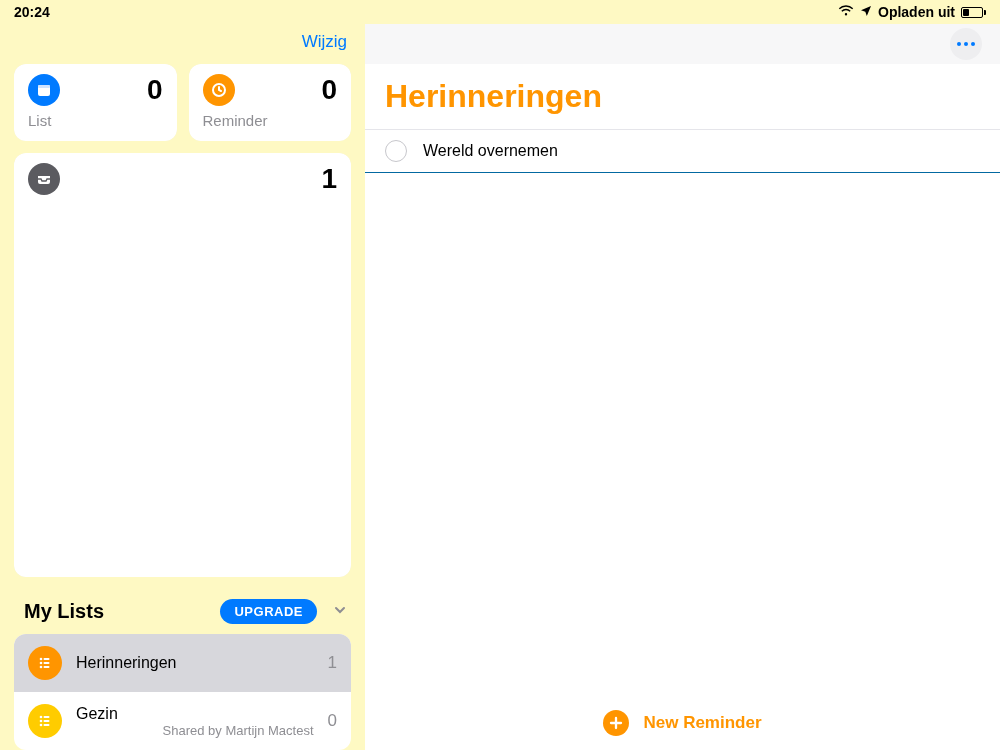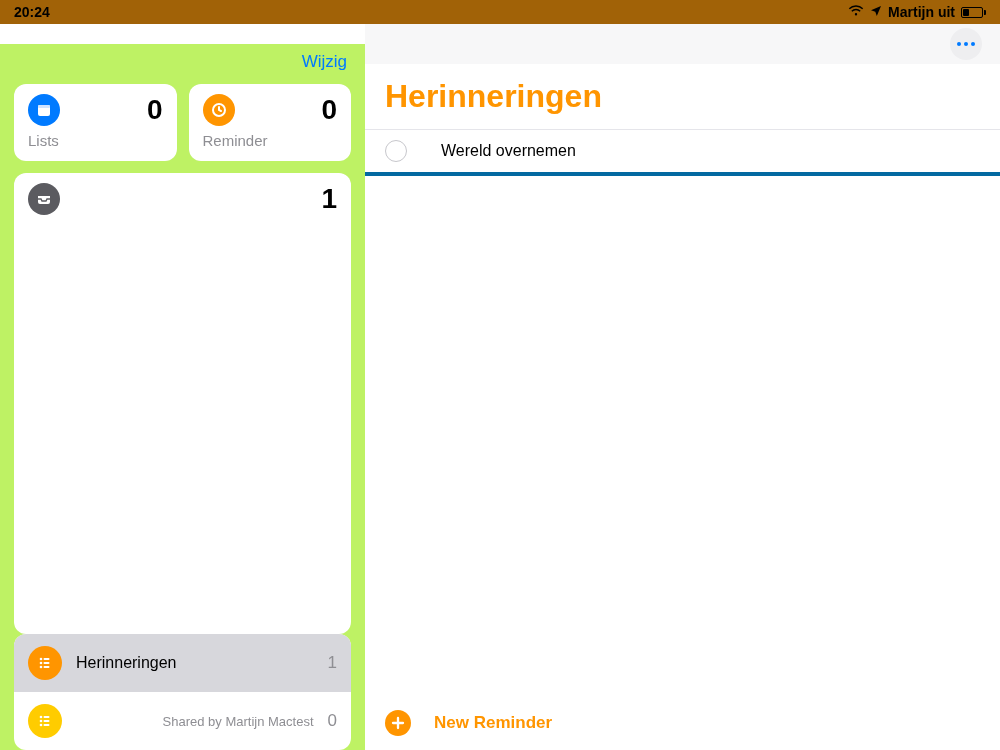--- a/index.html
+++ b/index.html
@@ -1,24 +1,24 @@
 <!DOCTYPE html>
 <html><head>
 <meta charset="utf-8">
 <style>
   * { margin: 0; padding: 0; box-sizing: border-box; font-family: -apple-system, BlinkMacSystemFont, "Helvetica Neue", sans-serif; }
   body { width: 1000px; height: 750px; display: flex; flex-direction: column; background: #fff; overflow: hidden; }
 
-  .status-bar { height: 24px; display: flex; justify-content: space-between; align-items: center; padding: 0 14px; font-size: 14px; font-weight: 600; background: #a16207; }
+  .status-bar { height: 24px; display: flex; justify-content: space-between; align-items: center; padding: 0 14px; font-size: 14px; font-weight: 600; background: #fef9c3; }
   .status-right { display: flex; align-items: center; gap: 6px; }
 
   .app { flex: 1; display: flex; }
 
   
-  .sidebar { width: 365px; background: #bef264; display: flex; flex-direction: column; margin-top: 20px; }
+  .sidebar { width: 365px; background: #fef9c3; display: flex; flex-direction: column; }
   .sidebar-header { height: 40px; display: flex; justify-content: flex-end; align-items: center; padding: 0 18px 4px 18px; }
   .edit-link { color: #007aff; font-size: 17px; }
 
   .cards-row { display: flex; gap: 12px; padding: 0 14px; }
   .card { background: #fff; border-radius: 12px; padding: 10px 14px 12px 14px; flex: 1; box-shadow: 0 0 0.5px rgba(0,0,0,0.05); }
   .card-top { display: flex; justify-content: space-between; align-items: center; }
   .card-count { font-size: 28px; font-weight: 700; color: #000; }
   .card-label { font-size: 15px; color: #8e8e93; font-weight: 500; margin-top: 6px; }
 
   .card-wide { margin: 12px 14px 0 14px; }
@@ -47,25 +47,25 @@
 
   
   .main { flex: 1; background: #fff; display: flex; flex-direction: column; position: relative; }
   .main-header-band { height: 40px; background: #f7f7f8; display: flex; justify-content: flex-end; align-items: center; padding-right: 18px; }
   .more-btn { width: 32px; height: 32px; border-radius: 50%; background: #eeeef0; display: flex; align-items: center; justify-content: center; }
   .dots { display: flex; gap: 3px; }
   .dot { width: 4px; height: 4px; border-radius: 50%; background: #007aff; }
 
   .list-heading { font-size: 32px; font-weight: 700; color: #ff9500; padding: 14px 20px 14px 20px; }
 
-  .reminder-row { display: flex; align-items: center; gap: 34px; padding: 10px 0 10px 20px; border-top: 1px solid #e5e5ea; border-bottom: 4px solid #0369a1; margin-left: 0; }
+  .reminder-row { display: flex; align-items: center; gap: 16px; padding: 10px 0 10px 20px; border-top: 1px solid #e5e5ea; border-bottom: 1px solid #0369a1; margin-left: 0; }
   .reminder-circle { width: 22px; height: 22px; border-radius: 50%; border: 1.5px solid #c7c7cc; flex-shrink: 0; }
   .reminder-text { font-size: 16px; color: #000; }
 
-  .main-footer { position: absolute; bottom: 0; left: 0; right: 0; display: flex; align-items: center; gap: 23px; padding: 14px 20px; }
+  .main-footer { position: absolute; bottom: 0; left: 0; right: 0; display: flex; align-items: center; gap: 14px; padding: 14px 20px; justify-content: center; }
   .plus-circle { width: 26px; height: 26px; border-radius: 50%; background: #ff9500; display: flex; align-items: center; justify-content: center; color: #fff; font-size: 18px; font-weight: 700; }
   .new-reminder { color: #ff9500; font-size: 17px; font-weight: 600; }
 
   .battery { display: inline-flex; align-items: center; }
   .battery-body { width: 22px; height: 11px; border: 1px solid #000; border-radius: 2px; position: relative; }
   .battery-fill { position: absolute; left: 1px; top: 1px; bottom: 1px; width: 30%; background: #000; border-radius: 1px; }
   .battery-tip { width: 2px; height: 5px; background: #000; margin-left: 1px; border-radius: 0 1px 1px 0; }
 </style>
 </head>
 <body>
@@ -76,21 +76,21 @@
     <span>
       <svg width="16" height="12" viewBox="0 0 16 12">
           <path d="M8 10.5a1.2 1.2 0 100-2.4 1.2 1.2 0 000 2.4zM4.3 6.7a5.3 5.3 0 017.4 0l1-1a6.7 6.7 0 00-9.4 0l1 1zM1.8 4.2a8.8 8.8 0 0112.4 0l1-1a10.2 10.2 0 00-14.4 0l1 1z" fill="#000"></path>
         </svg>
     </span>
     <span>
       <svg width="12" height="12" viewBox="0 0 12 12">
           <path d="M11 1L1 5.2l4.3 1.5L6.8 11 11 1z" fill="#000"></path>
         </svg>
     </span>
-    <span>Martijn uit</span>
+    <span>Opladen uit</span>
     <span class="battery">
       <span class="battery-body">
           <span class="battery-fill"></span>
         </span>
         <span class="battery-tip"></span>
     </span>
   </div>
 </div>
 
 <div class="app">
@@ -103,21 +103,21 @@
       <div class="card">
         <div class="card-top">
           <span class="circle-icon circle-blue">
             <svg width="16" height="16" viewBox="0 0 16 16">
                 <rect x="2" y="3" width="12" height="11" rx="2" fill="#fff"></rect>
                 <rect x="2" y="3" width="12" height="3" rx="1" fill="#cfe3ff"></rect>
               </svg>
           </span>
           <span class="card-count">0</span>
         </div>
-        <div class="card-label">Lists</div>
+        <div class="card-label">List</div>
       </div>
       <div class="card">
         <div class="card-top">
           <span class="circle-icon circle-orange">
             <svg width="16" height="16" viewBox="0 0 16 16">
                 <circle cx="8" cy="8" r="6" fill="none" stroke="#fff" stroke-width="2"></circle>
                 <path d="M8 5v3l2 1" stroke="#fff" stroke-width="2" fill="none" stroke-linecap="round"></path>
               </svg>
           </span>
           <span class="card-count">0</span>
@@ -131,20 +131,29 @@
         <span class="circle-icon circle-gray">
           <svg width="16" height="16" viewBox="0 0 16 16">
               <path d="M2 5h12v6a2 2 0 01-2 2H4a2 2 0 01-2-2V5z" fill="#fff"></path>
               <path d="M2 8h3l1 2h4l1-2h3" stroke="#5b5b60" stroke-width="1.4" fill="none"></path>
             </svg>
         </span>
         <span class="card-count">1</span>
       </div>
     </div>
 
+    <div class="mylists-header">
+      <span class="mylists-title">My Lists</span>
+      <span class="upgrade-pill">UPGRADE</span>
+      <span class="chevron">
+        <svg width="14" height="14" viewBox="0 0 14 14">
+            <path d="M3 5l4 4 4-4" stroke="#8e8e93" stroke-width="2" fill="none" stroke-linecap="round"></path>
+          </svg>
+      </span>
+    </div>
 
     <div class="list-group">
       <div class="list-item selected">
         <span class="list-icon" style="background:#ff9500">
           <svg width="16" height="16" viewBox="0 0 16 16">
               <circle cx="4" cy="4" r="1.3" fill="#fff"></circle>
               <rect x="6.5" y="3" width="6" height="2" rx="1" fill="#fff"></rect>
               <circle cx="4" cy="8" r="1.3" fill="#fff"></circle>
               <rect x="6.5" y="7" width="6" height="2" rx="1" fill="#fff"></rect>
               <circle cx="4" cy="12" r="1.3" fill="#fff"></circle>
@@ -161,20 +170,21 @@
           <svg width="16" height="16" viewBox="0 0 16 16">
               <circle cx="4" cy="4" r="1.3" fill="#fff"></circle>
               <rect x="6.5" y="3" width="6" height="2" rx="1" fill="#fff"></rect>
               <circle cx="4" cy="8" r="1.3" fill="#fff"></circle>
               <rect x="6.5" y="7" width="6" height="2" rx="1" fill="#fff"></rect>
               <circle cx="4" cy="12" r="1.3" fill="#fff"></circle>
               <rect x="6.5" y="11" width="6" height="2" rx="1" fill="#fff"></rect>
             </svg>
         </span>
         <div class="list-text">
+          <span class="list-title">Gezin</span>
           <span class="list-sub">Shared by Martijn Mactest</span>
         </div>
         <span class="list-count">0</span>
       </div>
     </div>
 
   </aside>
 
   <main class="main">
     <div class="main-header-band">

